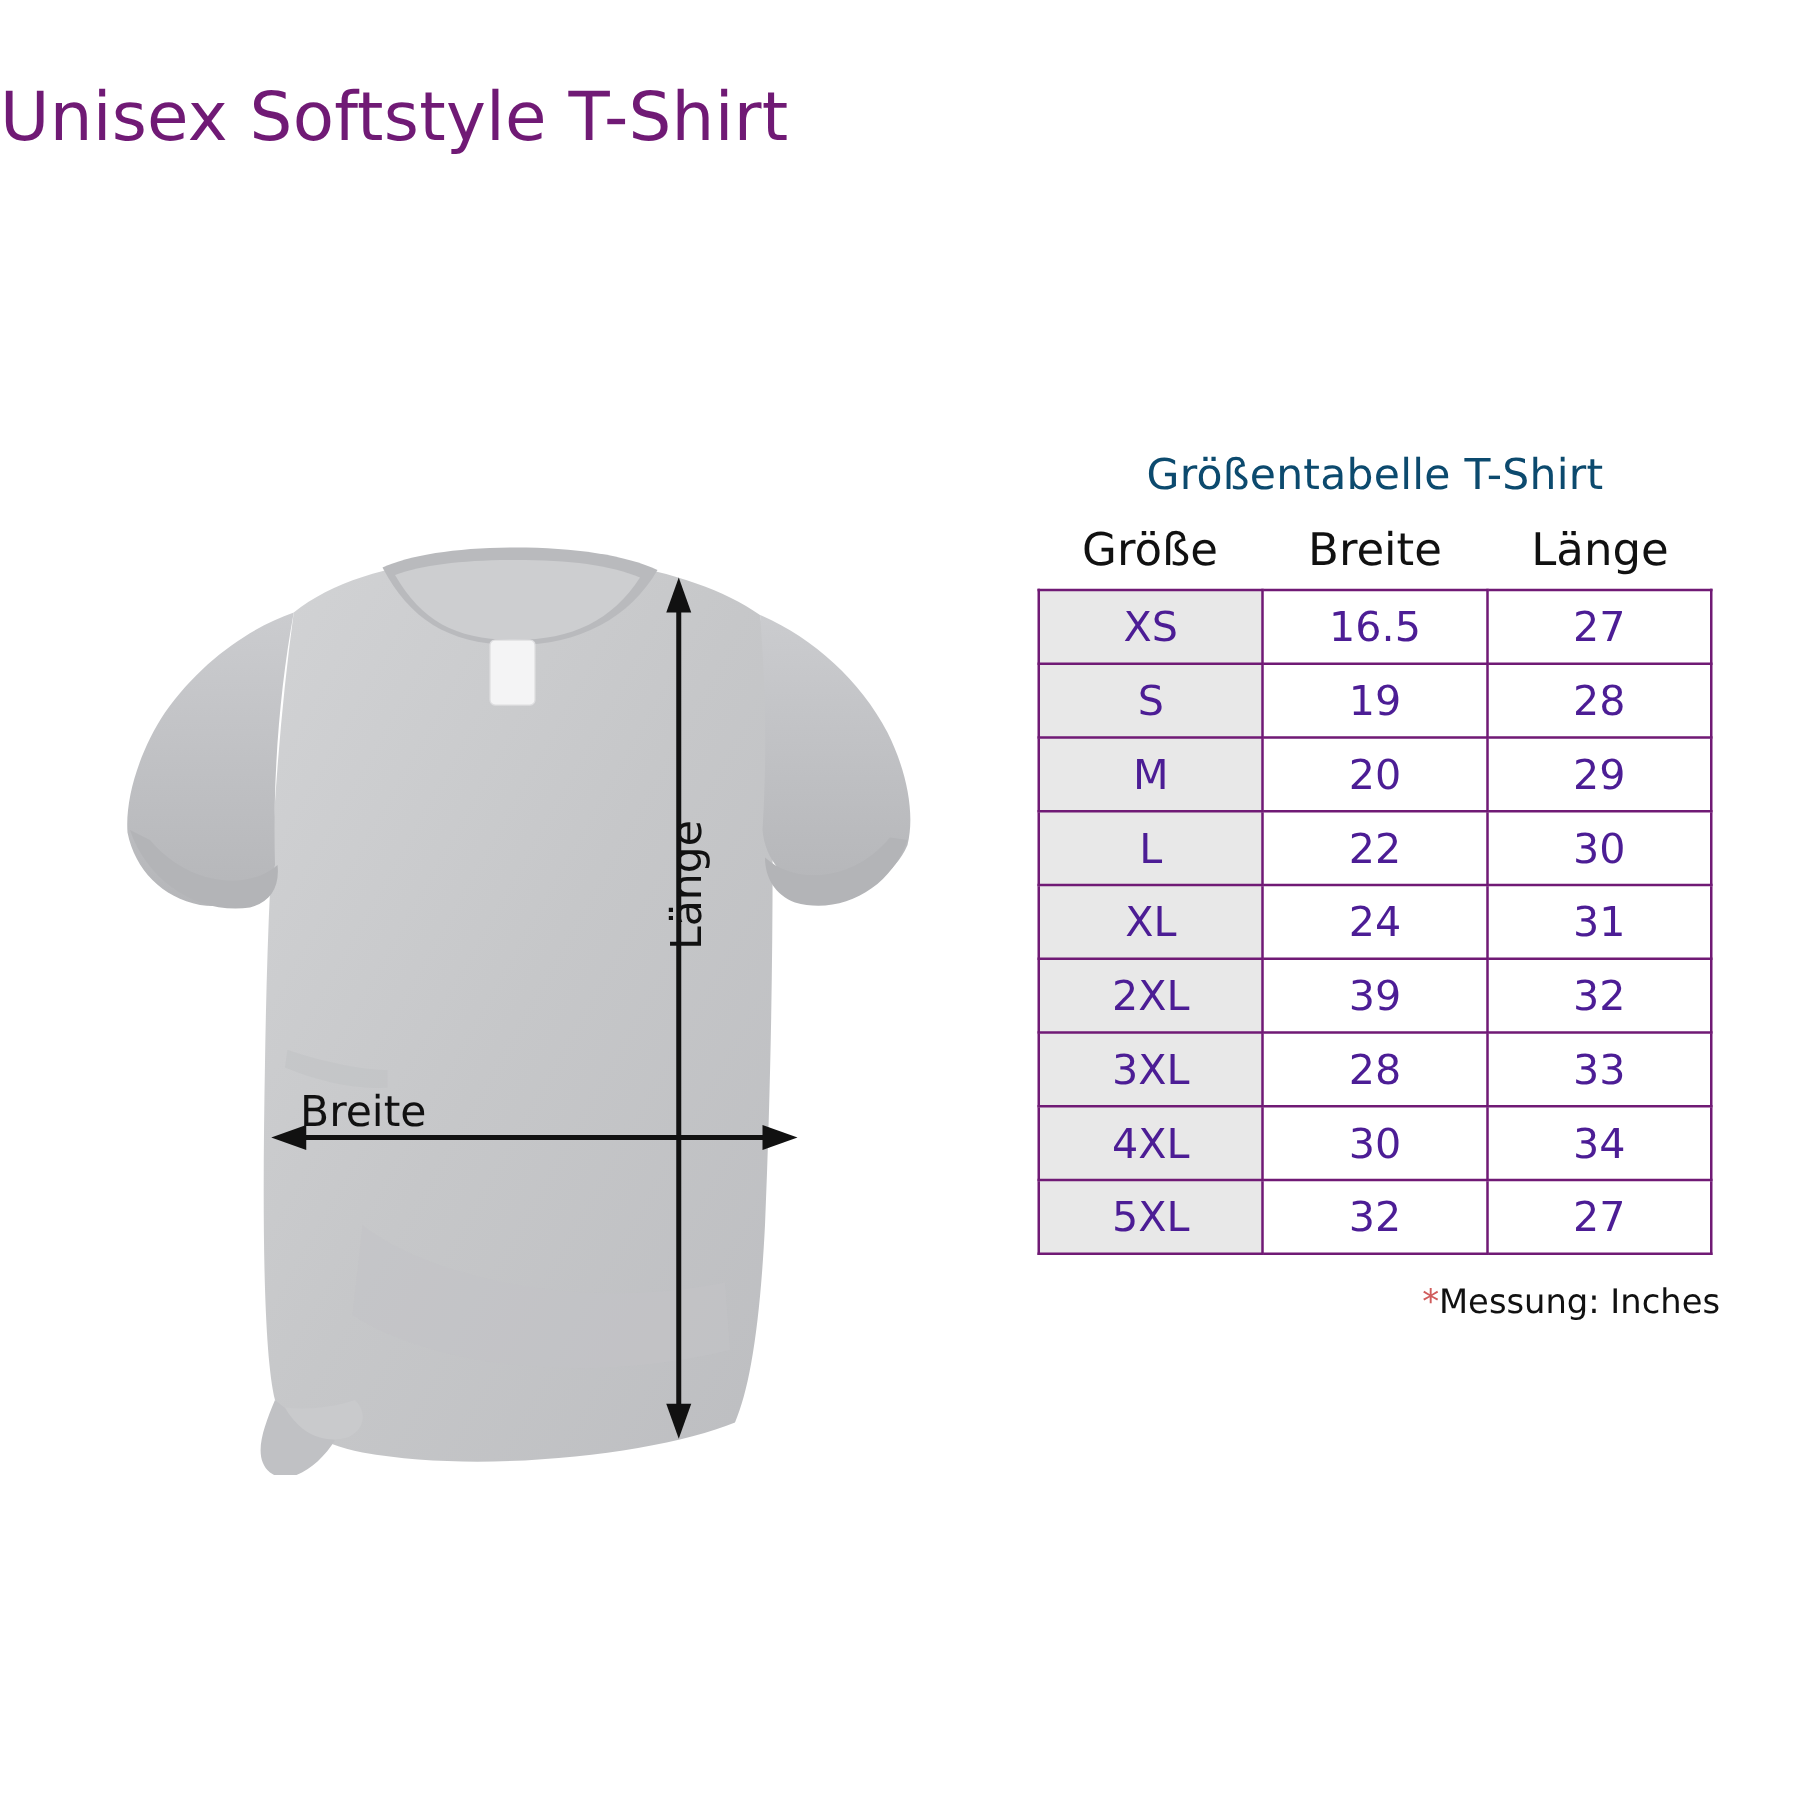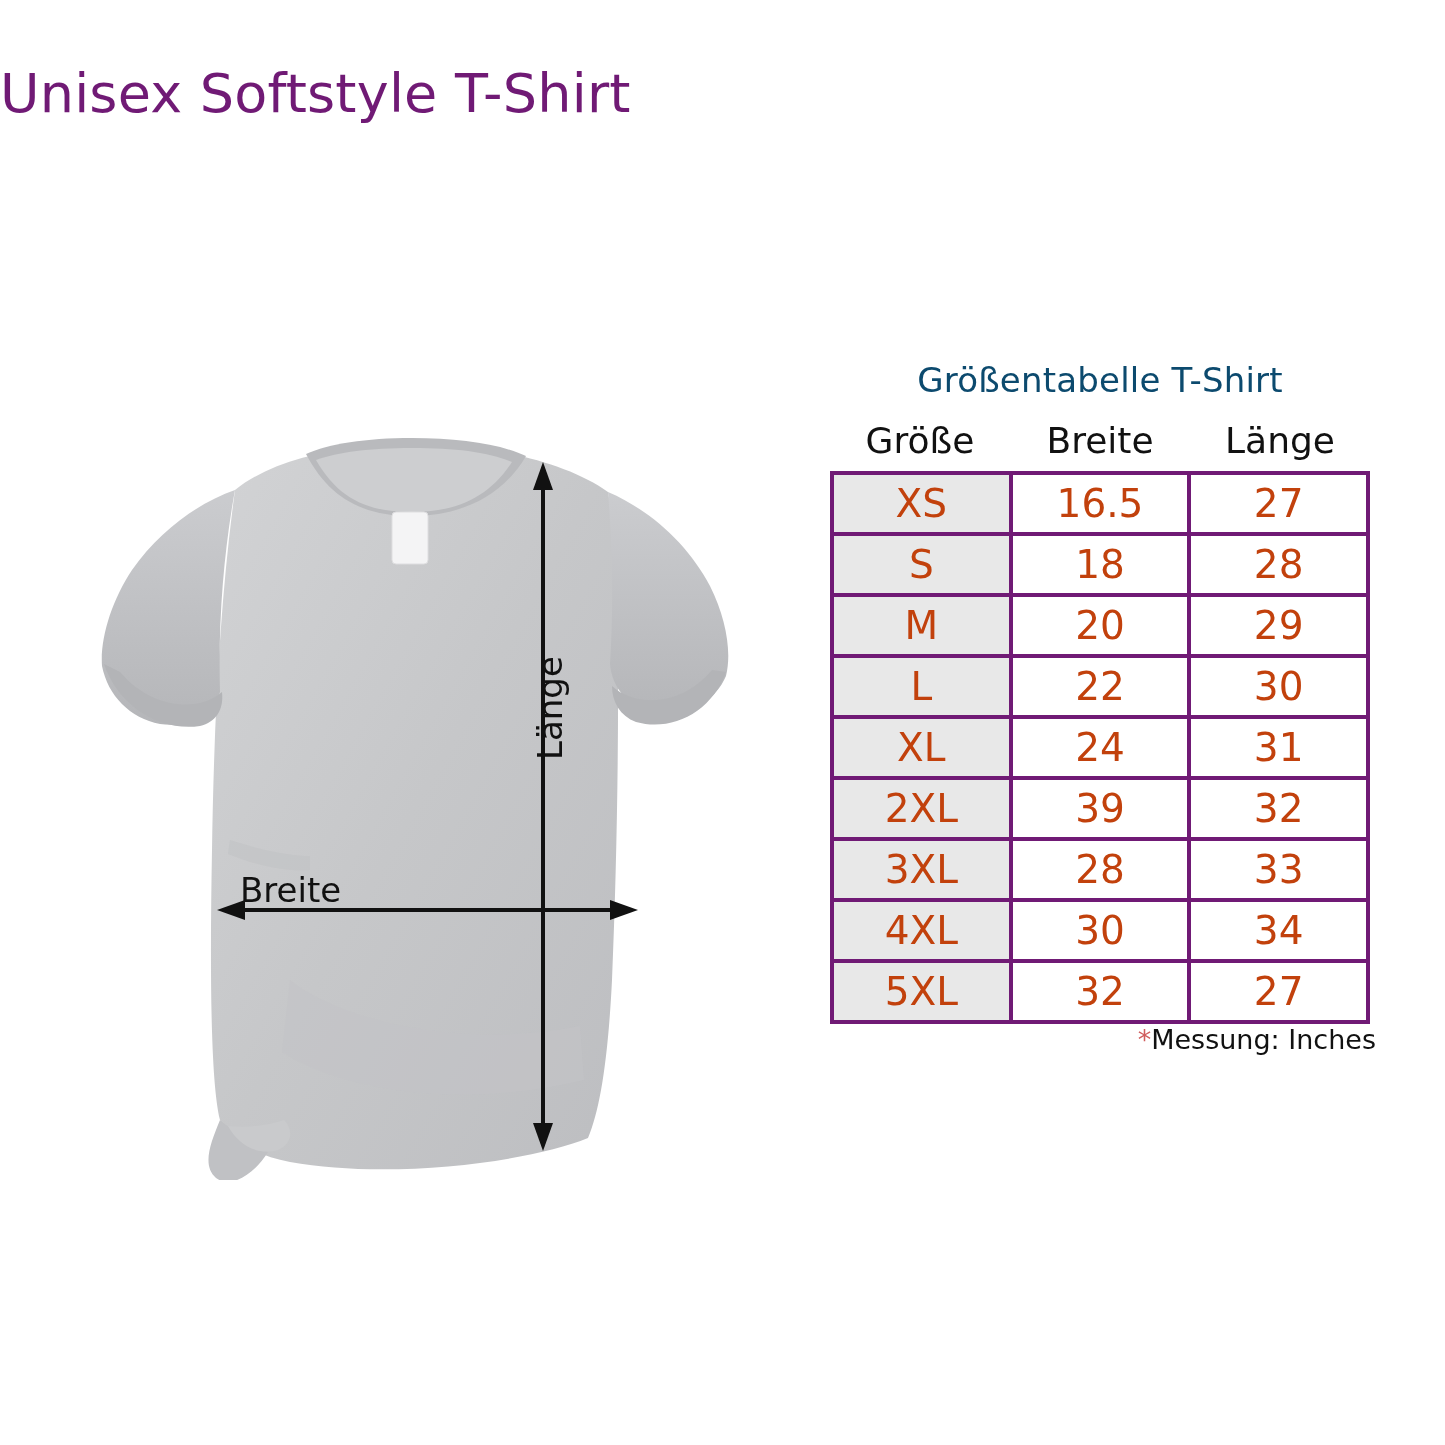--- a/index.html
+++ b/index.html
@@ -90,36 +90,37 @@
   .col-width { width: 180px; }
   .col-length { width: 180px; }
 
   table#size-table {
     border-collapse: collapse;
     width: 540px;
     margin: 0 auto;
     table-layout: fixed;
   }
   table#size-table td {
-    border: 4px solid #701a75;
+    border: 2px solid #701a75;
     height: 57px;
     text-align: center;
-    font-size: 39px;
-    color: #c2410c;
+    font-size: 33px;
+    color: #4c1d95;
     padding: 0;
   }
   table#size-table td.size-cell {
     background: #e8e8e8;
   }
   table#size-table td.val-cell {
     background: #ffffff;
     border-radius: 26px;
   }
 
   #table-note {
+    margin-top: 22px;
     text-align: right;
     font-size: 27px;
     color: #111111;
     padding-right: 4px;
   }
   #table-note .asterisk {
     color: #d05c5c;
   }
 </style>
 </head>
@@ -213,21 +214,21 @@
 
   <table id="size-table">
     <tbody id="size-table-body">
         <tr>
           <td class="size-cell">XS</td>
           <td class="val-cell">16.5</td>
           <td class="val-cell">27</td>
         </tr>
         <tr>
           <td class="size-cell">S</td>
-          <td class="val-cell">18</td>
+          <td class="val-cell">19</td>
           <td class="val-cell">28</td>
         </tr>
         <tr>
           <td class="size-cell">M</td>
           <td class="val-cell">20</td>
           <td class="val-cell">29</td>
         </tr>
         <tr>
           <td class="size-cell">L</td>
           <td class="val-cell">22</td>

